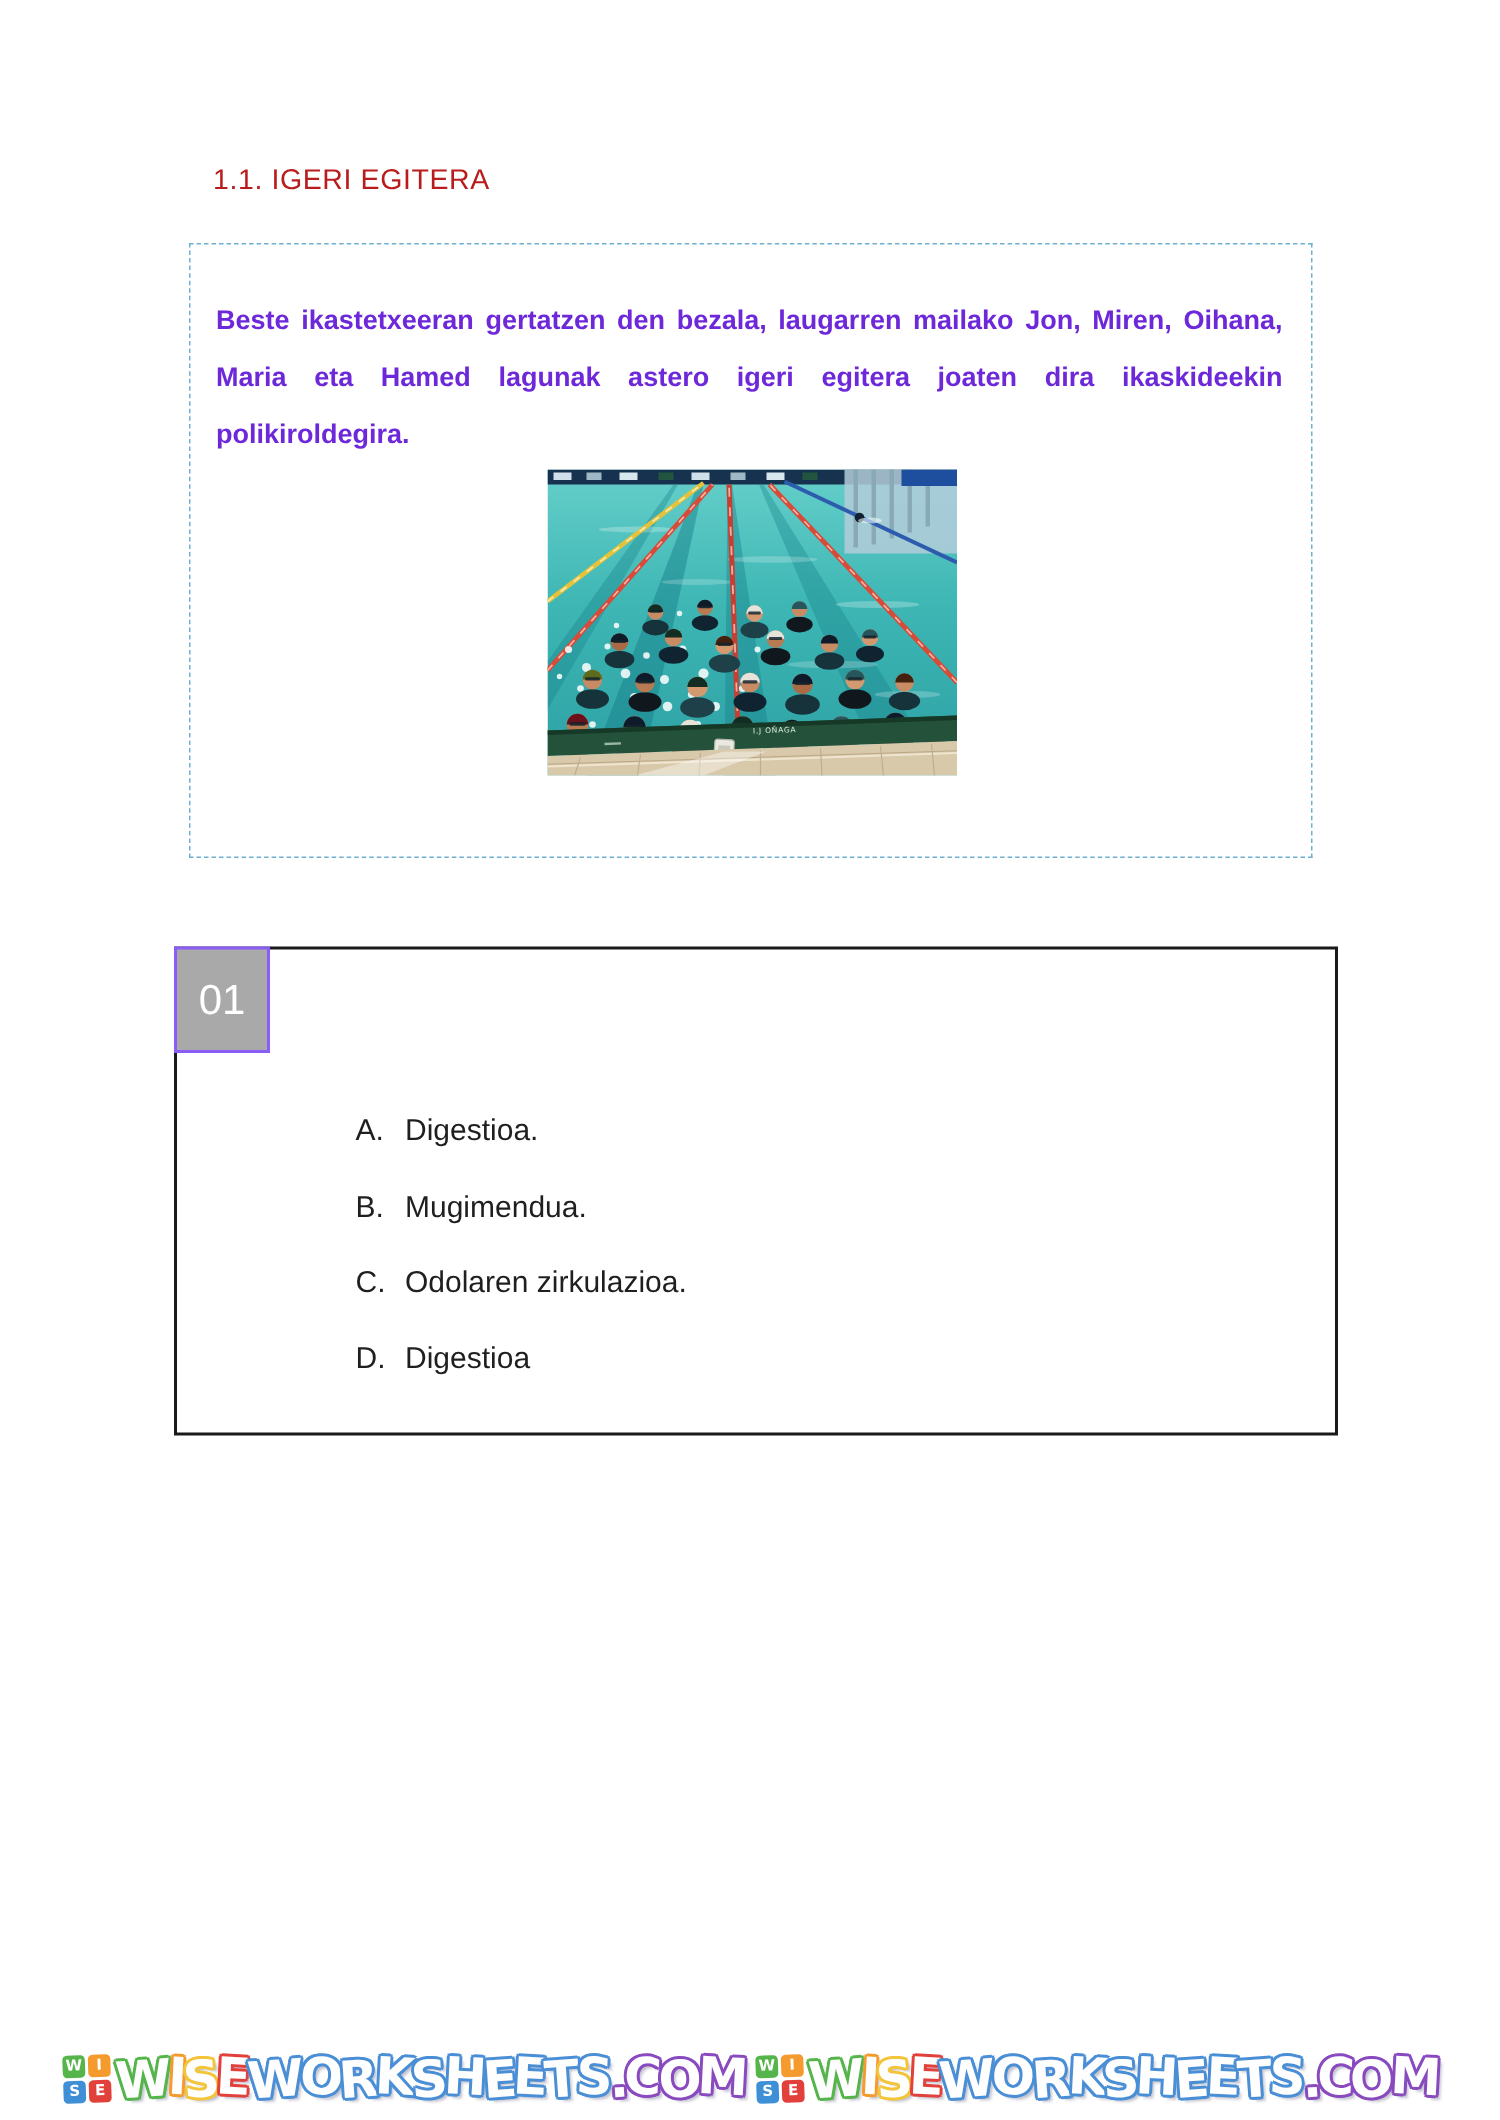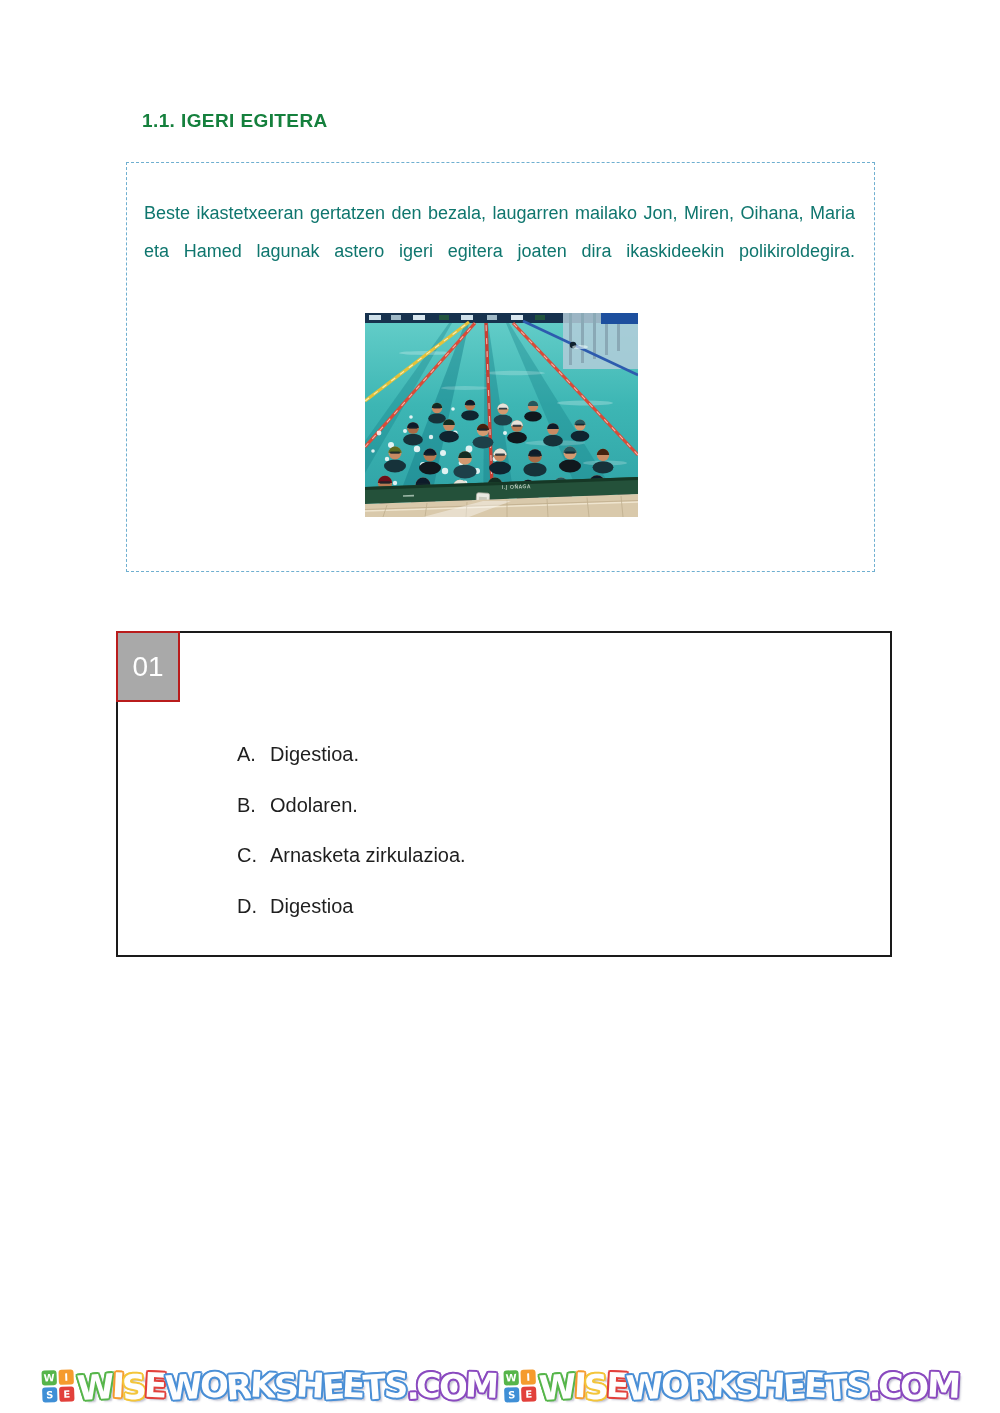--- a/index.html
+++ b/index.html
@@ -5,47 +5,47 @@
   html,body { margin:0; padding:0; background:#ffffff; }
   .page {
     position:relative; width:1000px; height:1413px; margin:0 auto;
     background:#ffffff; overflow:hidden;
     font-family:"Liberation Sans", sans-serif;
   }
 
   
   .doc-title {
     position:absolute; left:142px; top:110px;
-    font-size:19px; font-weight:bold; letter-spacing:0.4px;
-    color:#15803d;
+    font-size:19px; font-weight:normal; letter-spacing:0.4px;
+    color:#b91c1c;
   }
 
   
   .intro-panel {
     position:absolute; left:126px; top:162px; width:749px; height:410px;
     border:1px dashed #6fafd0; box-sizing:border-box; background:#ffffff;
   }
   .intro-paragraph {
     position:absolute; left:17px; right:19px; top:31px;
-    font-size:18px; font-weight:normal; color:#0f766e;
+    font-size:18px; font-weight:bold; color:#6d28d9;
     line-height:38px; text-align:justify; text-align-last:justify;
   }
   .pool-photo {
     position:absolute; left:238px; top:150px; width:273px; height:204px;
   }
   .pool-photo svg { display:block; }
 
   
   .question-box {
     position:absolute; left:116px; top:631px; width:776px; height:326px;
     border:2px solid #1a1a1a; box-sizing:border-box; background:#ffffff;
   }
   .question-number-badge {
     position:absolute; left:-2px; top:-2px; width:64px; height:71px;
-    background:#a9a9a9; border:2px solid #b91c1c; box-sizing:border-box;
+    background:#a9a9a9; border:2px solid #8b5cf6; box-sizing:border-box;
     display:flex; align-items:center; justify-content:center;
     color:#ffffff; font-size:28px;
   }
   .question-text {
     position:absolute; left:74px; top:5px; width:684px;
     font-size:18.5px; font-weight:bold; color:#0a0a0a; line-height:37px;
   }
   .options { position:absolute; left:119px; top:110px; }
   .option-row {
     display:flex; height:50.5px; align-items:flex-start;
@@ -359,25 +359,25 @@
       <span>01</span>
     </div>
 
     <div class="options">
       <div class="option-row">
         <span class="option-letter">A.</span>
         <span>Digestioa.</span>
       </div>
       <div class="option-row">
         <span class="option-letter">B.</span>
-        <span>Odolaren.</span>
+        <span>Mugimendua.</span>
       </div>
       <div class="option-row">
         <span class="option-letter">C.</span>
-        <span>Arnasketa zirkulazioa.</span>
+        <span>Odolaren zirkulazioa.</span>
       </div>
       <div class="option-row">
         <span class="option-letter">D.</span>
         <span>Digestioa</span>
       </div>
     </div>
   </div>
 
   <div class="footer">
     <div class="brand-group">

